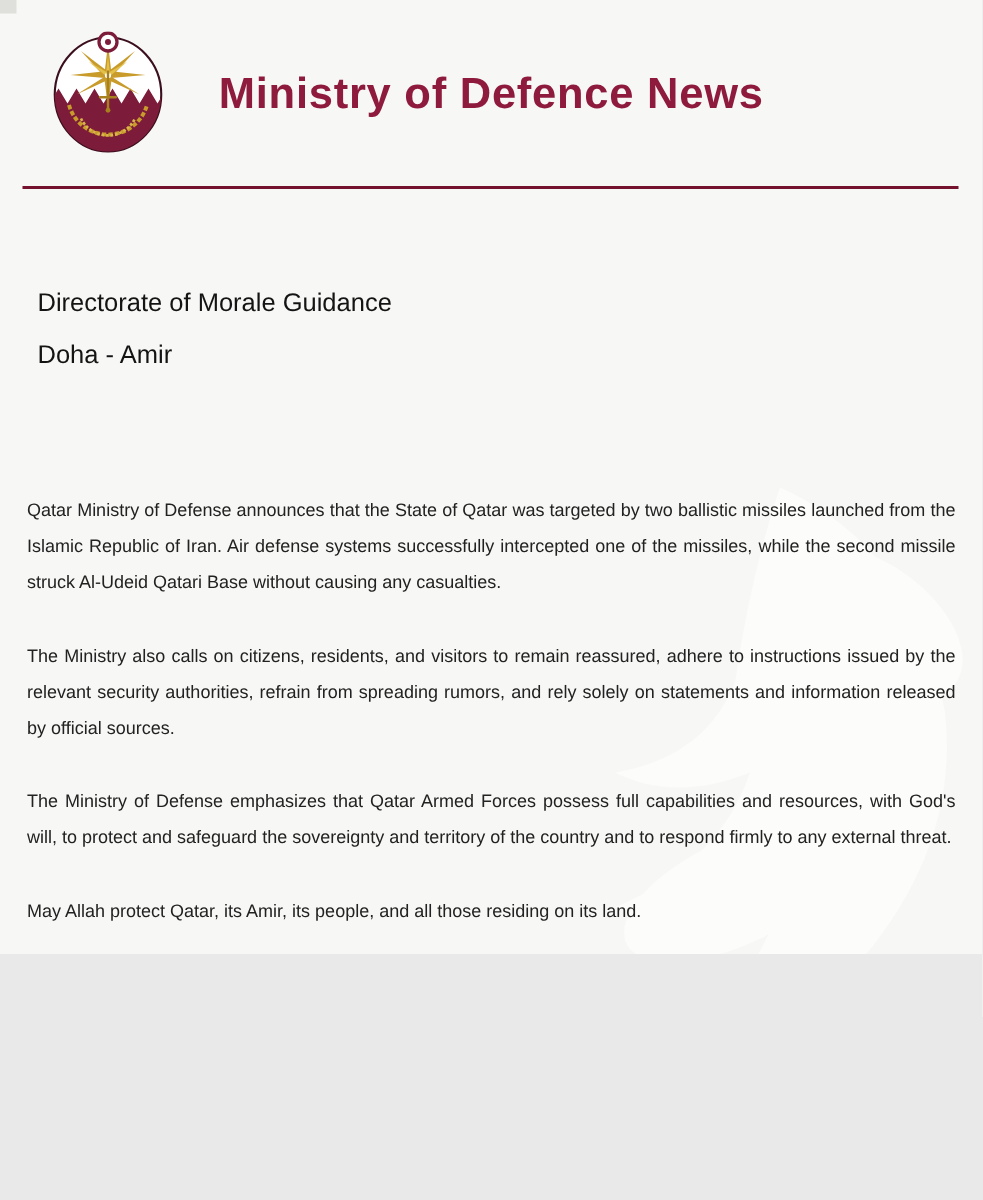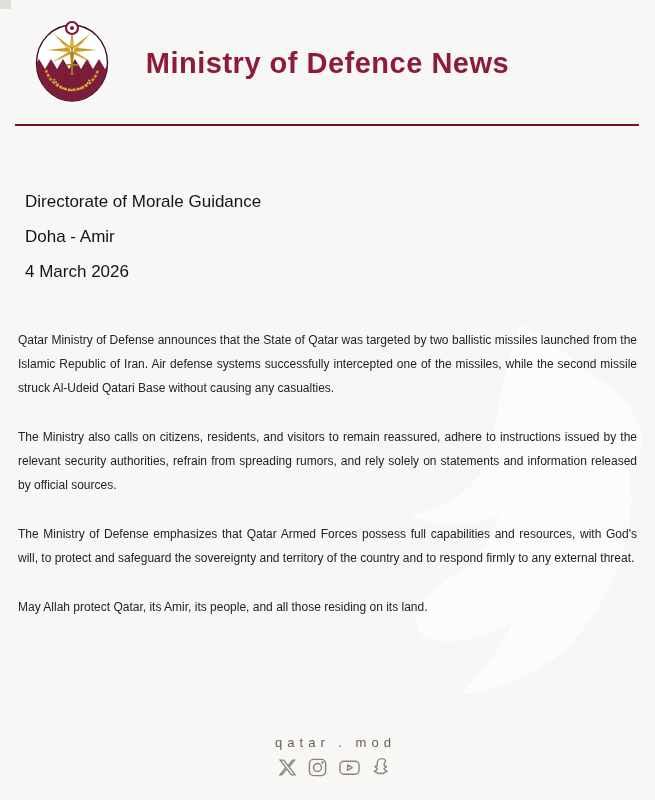--- a/index.html
+++ b/index.html
@@ -1,18 +1,18 @@
 <!DOCTYPE html>
 <html><head>
 <meta charset="utf-8">
 <style>
   html,body { margin:0; padding:0; background:#e9e9e9; }
   .page {
     position:relative;
-    width:655px; height:800px;
+    width:655px; height:636px;
     margin:0 auto;
     background:#f7f7f5;
     overflow:hidden;
     font-family:"Liberation Sans", sans-serif;
     color:#1f1f1f;
   }
   .scan-artifact {
     position:absolute; left:0; top:0; width:11px; height:9px;
     background:#d4d4d2; opacity:.7;
   }
@@ -101,21 +101,20 @@
       <circle cx="37" cy="7" r="2" fill="#7d1c3a"></circle>
     </svg>
     <h1 class="page-title">Ministry of Defence News</h1>
   </header>
 
   <hr class="divider">
 
   <section class="meta">
     <p>Directorate of Morale Guidance</p>
     <p>Doha - Amir</p>
-    <p>4 March 2026</p>
   </section>
 
   <main class="article">
     <p>Qatar Ministry of Defense announces that the State of Qatar was targeted by two ballistic missiles launched from the Islamic Republic of Iran. Air defense systems successfully intercepted one of the missiles, while the second missile struck Al-Udeid Qatari Base without causing any casualties.</p>
     <p>The Ministry also calls on citizens, residents, and visitors to remain reassured, adhere to instructions issued by the relevant security authorities, refrain from spreading rumors, and rely solely on statements and information released by official sources.</p>
     <p>The Ministry of Defense emphasizes that Qatar Armed Forces possess full capabilities and resources, with God's will, to protect and safeguard the sovereignty and territory of the country and to respond firmly to any external threat.</p>
     <p>May Allah protect Qatar, its Amir, its people, and all those residing on its land.</p>
   </main>
 
   <footer class="footer">

